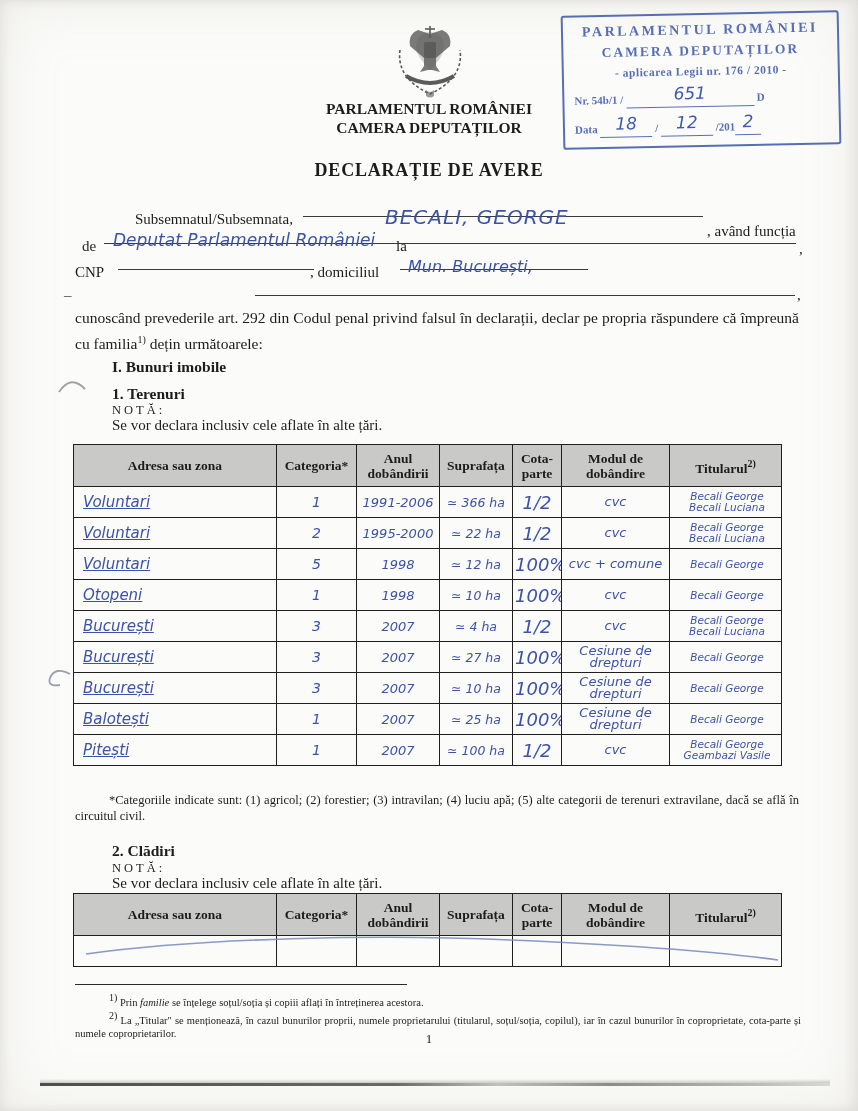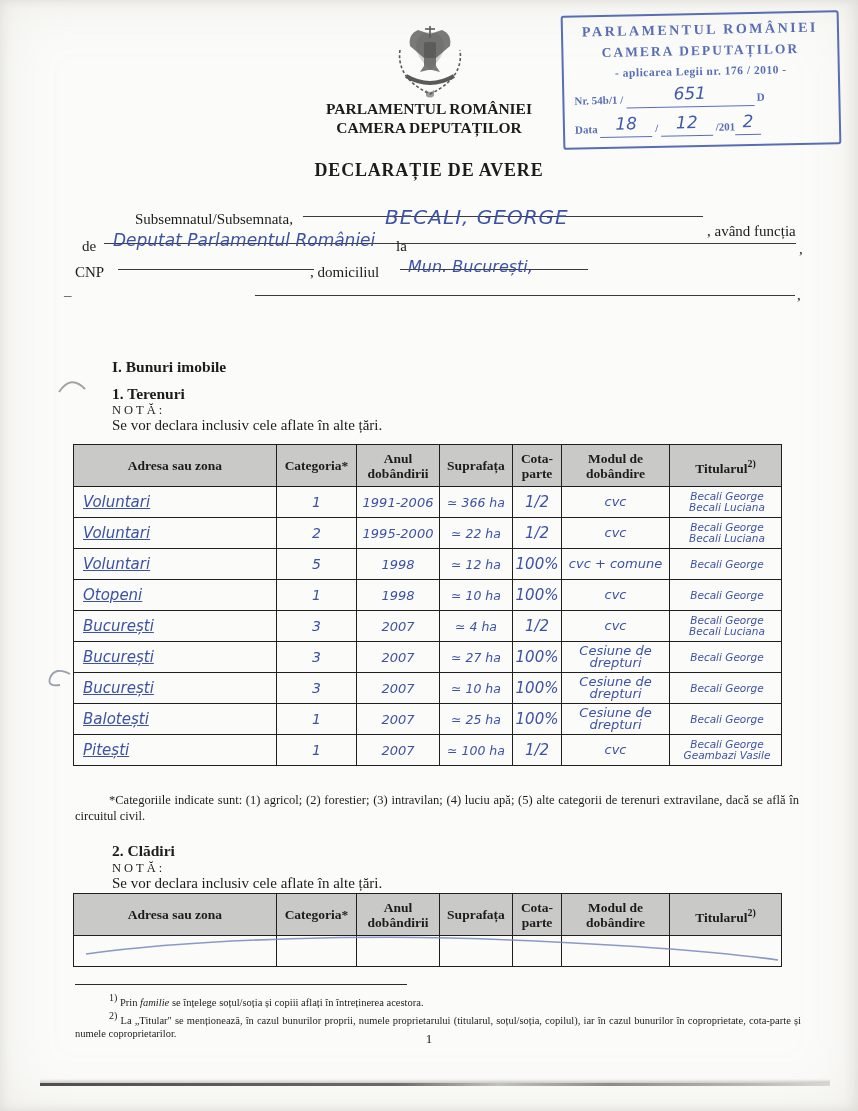--- a/index.html
+++ b/index.html
@@ -45,21 +45,21 @@
   table.decl{border-collapse:collapse; table-layout:fixed; width:658px; background:transparent;}
   table.decl th{
     background:#c9c9c8; border:1.6px solid #1f1f1f; font-size:13.5px; font-weight:bold;
     height:41px; padding:0 2px; line-height:15px;
   }
   table.decl td{border:1.4px solid #1f1f1f; height:30px; padding:0 2px; overflow:hidden;}
   .c-adresa{width:203px; text-align:left; padding-left:9px !important; font-size:15px; text-decoration:underline;}
   .c-categoria{width:80px; text-align:center; font-size:14px;}
   .c-anul{width:83px; text-align:center; font-size:13px;}
   .c-suprafata{width:73px; text-align:center; font-size:12.5px;}
-  .c-cota{width:49px; text-align:center; font-size:15px;}
+  .c-cota{width:49px; text-align:center; font-size:18px;}
   .c-modul{width:108px; text-align:center; font-size:13px; line-height:12px;}
   .c-titular{width:112px; text-align:center; font-size:10.5px; line-height:11px; padding-left:5px !important;}
   
   .catnote{left:75px; top:792px; width:724px; font-size:12.5px; line-height:16px; text-indent:34px; text-align:justify;}
   .sep{left:75px; top:984px; width:332px; border-top:1.6px solid #2a2a2a;}
   .fns{left:75px; top:991px; width:726px; font-size:10.5px; line-height:13.5px;}
   .fns p{margin:0; text-indent:34px; text-align:justify;}
   .pageno{left:0; right:0; top:1031px; text-align:center; font-size:13px;}
   
   .botshadow{left:40px; top:1083px; width:790px; height:2.5px;
@@ -125,20 +125,21 @@
   <span class="line" style="left:75px; top:264px;">CNP</span>
   <span class="ul" style="left:118px; top:249px; width:196px;"></span>
   <span class="line" style="left:310px; top:264px;">, domiciliul</span>
   <span class="ul" style="left:400px; top:249px; width:188px;"></span>
   <span class="hw-line hand" style="left:408px; top:257px; font-size:16px;">Mun. București,</span>
 
   <span class="line" style="left:64px; top:287px; color:#444;">–</span>
   <span class="ul" style="left:255px; top:275px; width:540px;"></span>
   <span class="line" style="left:797px; top:287px;">,</span>
 
+  <div class="abs para"><span>cunoscând prevederile art. 292 din Codul penal privind falsul în declarații, declar pe propria răspundere că împreună cu familia</span><sup>1)</sup><span> dețin următoarele:</span></div>
 
   <div class="sect" style="left:112px; top:358px;">I. Bunuri imobile</div>
   <div class="sect" style="left:112px; top:385px;">1. Terenuri</div>
   <div class="nota" style="left:112px; top:403px;">NOTĂ:</div>
   <div class="notatext" style="left:112px; top:417px;">Se vor declara inclusiv cele aflate în alte țări.</div>
 
   <table class="decl abs" style="left:73px; top:444px;">
     <colgroup>
       <col style="width:203px">
         <col style="width:80px">

